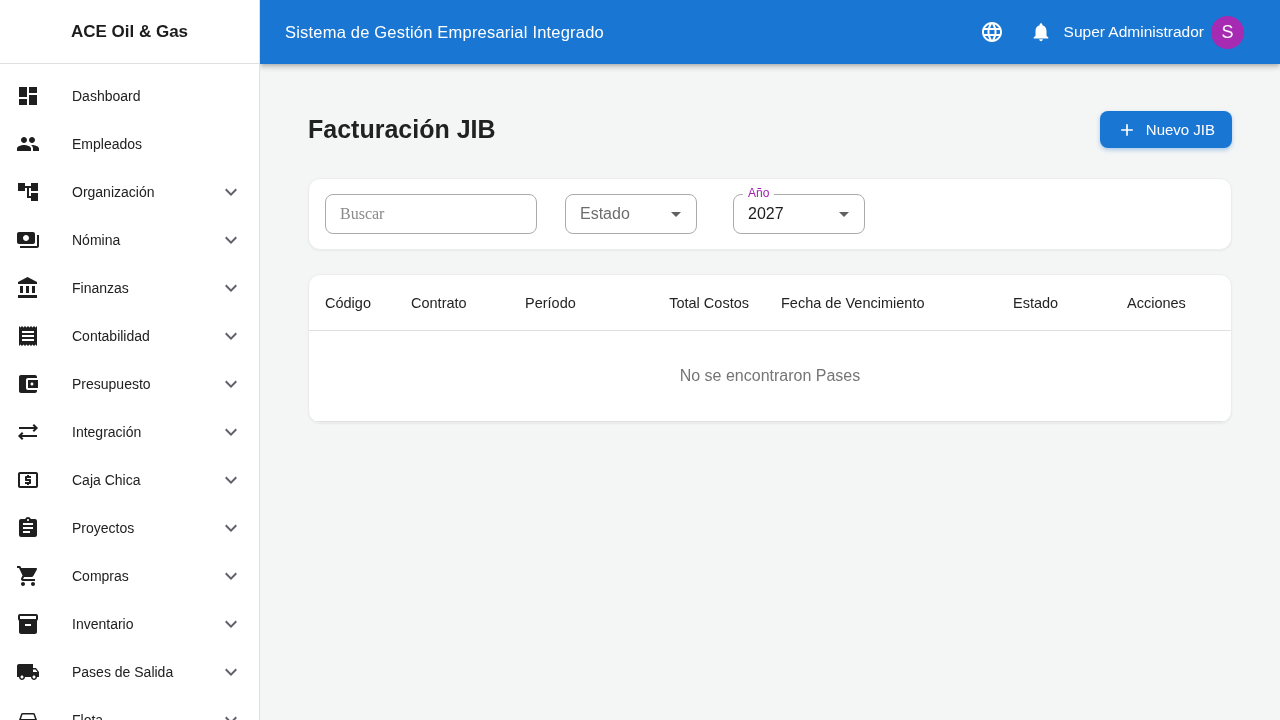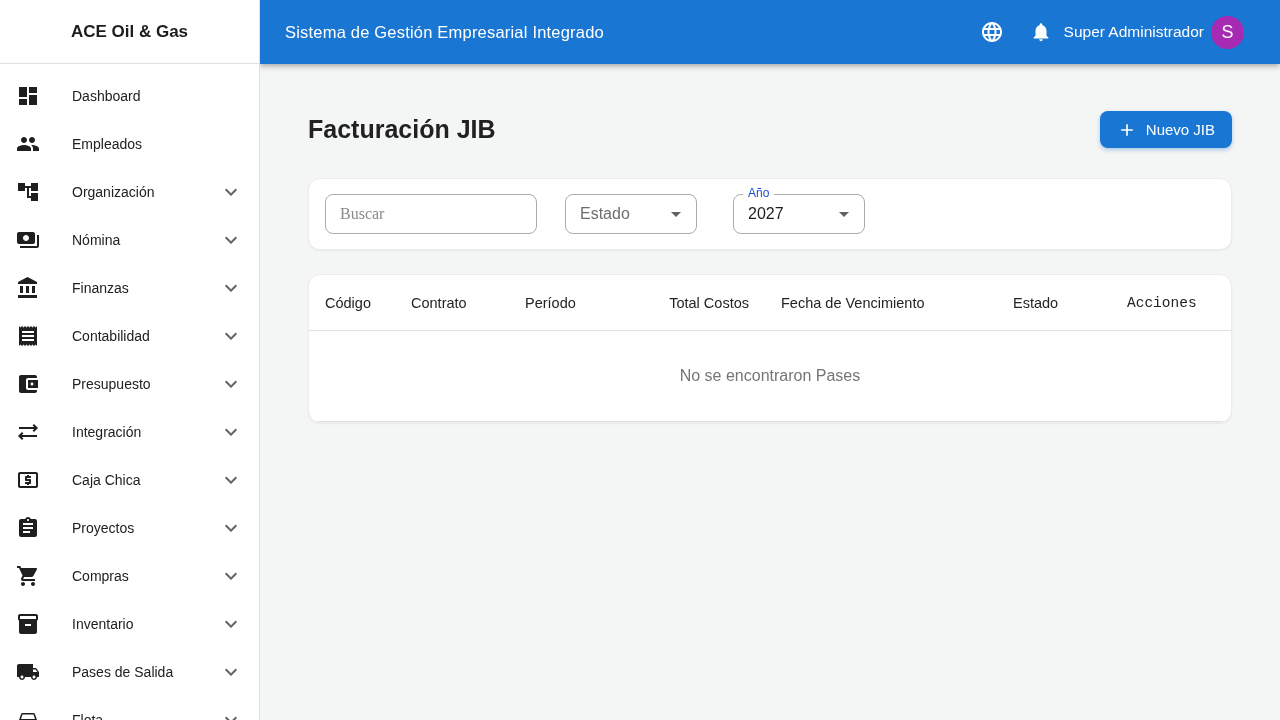--- a/index.html
+++ b/index.html
@@ -49,34 +49,34 @@
   .text-field { width:212px; height:40px; border:1px solid #ababab; border-radius:8px;
                 padding:0 14px; font-family:Liberation Serif, serif; font-size:16px; color:#212121; outline:none; }
   .text-field::placeholder { color:#8a8a8a; }
   .select { height:40px; border:1px solid #ababab; border-radius:8px; display:flex;
             align-items:center; justify-content:space-between; padding:0 8px 0 14px;
             font-size:16px; cursor:pointer; background:#fff; }
   .select-estado { width:132px; color:#6d6d6d; margin-left:12px; }
   .select-year { width:132px; color:#1d1d1d; position:relative; margin-left:20px; }
   .select-caret { width:24px; height:24px; color:#616161; flex:none; }
   .notch-label { position:absolute; top:-9px; left:9px; background:#fff; padding:0 5px;
-                 font-size:12px; color:#1d4ed8; line-height:14px; }
+                 font-size:12px; color:#a21caf; line-height:14px; }
 
   
   .table-card { margin-top:24px; overflow:hidden; }
   .thead-row { display:flex; align-items:center; height:56px; border-bottom:1px solid #e0e0e0;
                font-size:14.5px; color:#242424; }
   .th { white-space:nowrap; }
   .c1 { width:102px; padding-left:16px; }
   .c2 { width:114px; }
   .c3 { width:130px; }
   .c4 { width:94px; text-align:right; }
   .c5 { width:264px; padding-left:32px; }
   .c6 { width:114px; }
-  .c7 { width:89px; text-align:left; padding-right:31px;font-family:Liberation Mono, monospace; }
+  .c7 { width:89px; text-align:left; padding-right:31px; }
   .empty-row { height:91px; display:flex; align-items:center; justify-content:center;
                font-size:16px; color:#757575; border-bottom:1px solid #e0e0e0; }
   .pagination { height:50px; display:flex; align-items:center; justify-content:flex-end;
                 padding-right:14px; font-size:14px; color:#3c3c3c; }
   .rpp-label { margin-right:18px; }
   .rpp-select { display:flex; align-items:center; cursor:pointer; margin-right:38px; }
   .rpp-value { font-size:14px; color:#2b2b2b; }
   .rpp-caret { width:22px; height:22px; color:#555; margin-left:2px; }
   .range-text { margin-right:26px; }
   .page-btn { width:26px; height:26px; color:#bdbdbd; cursor:default; }

